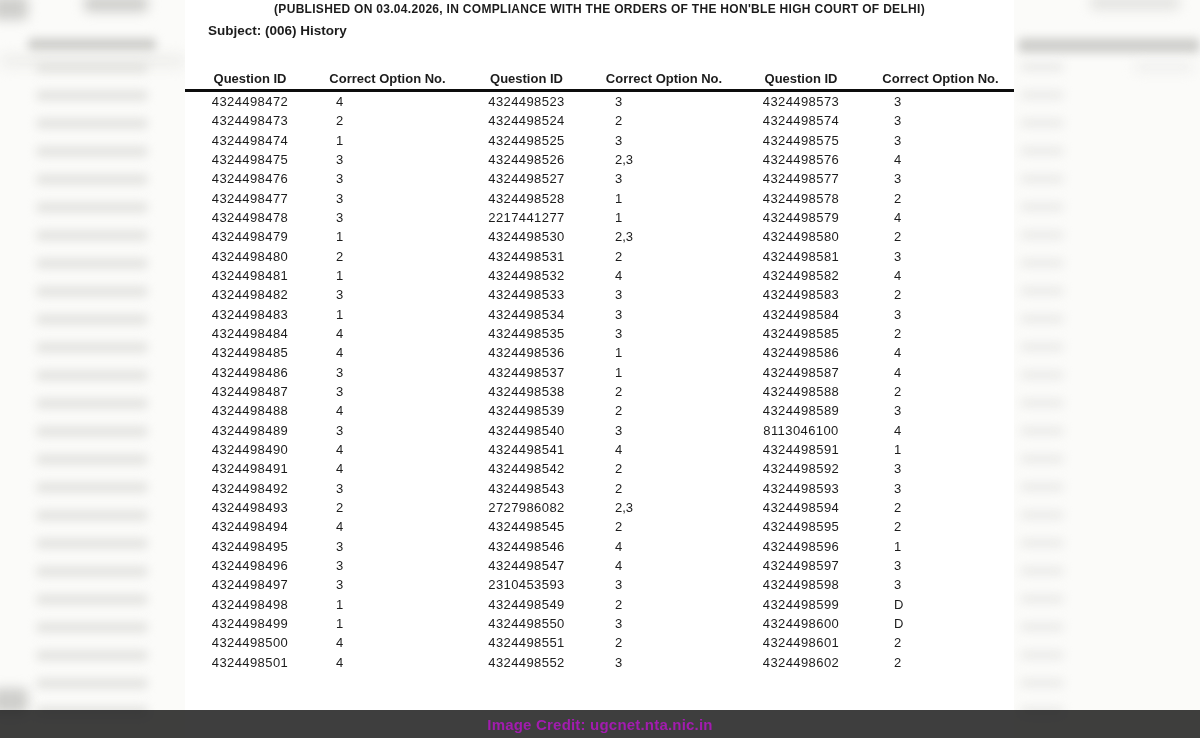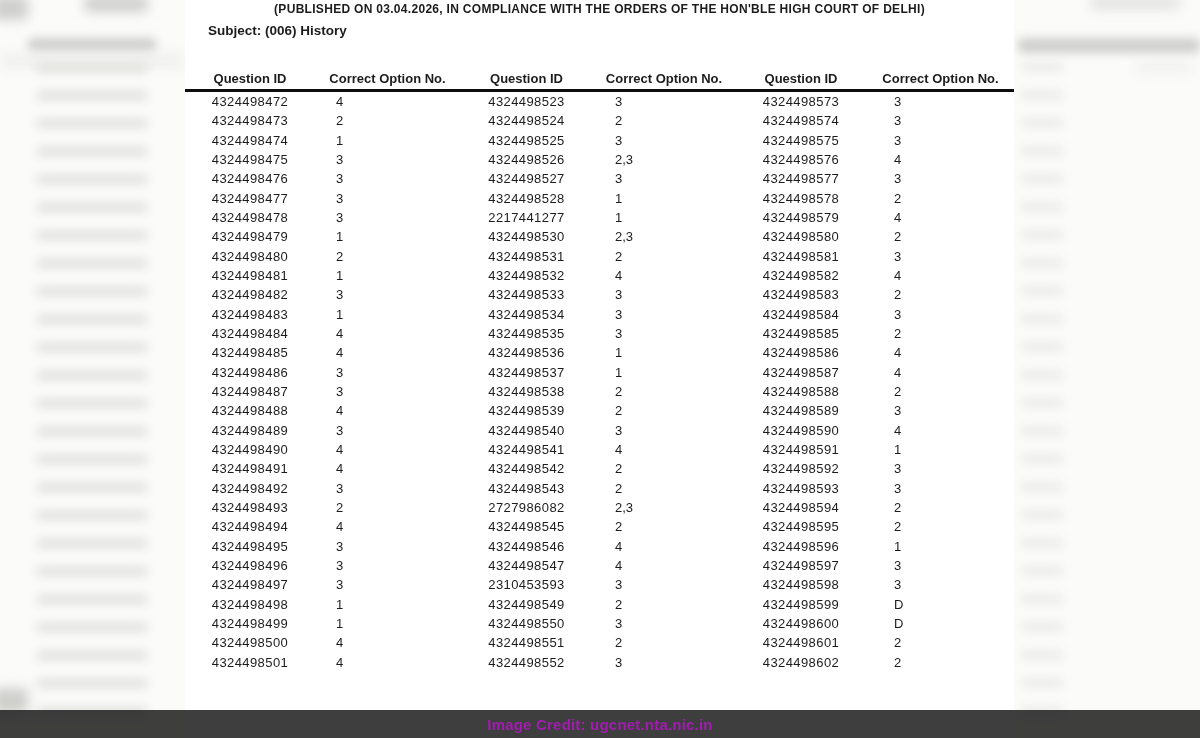--- a/index.html
+++ b/index.html
@@ -263,21 +263,21 @@
           <div class="cell-qid">4324498539</div>
           <div class="cell-opt opt2">2</div>
           <div class="cell-qid">4324498589</div>
           <div class="cell-opt opt3">3</div>
         </div>
         <div class="grid6 trow">
           <div class="cell-qid">4324498489</div>
           <div class="cell-opt opt1">3</div>
           <div class="cell-qid">4324498540</div>
           <div class="cell-opt opt2">3</div>
-          <div class="cell-qid">4324498590</div>
+          <div class="cell-qid">8113046100</div>
           <div class="cell-opt opt3">4</div>
         </div>
         <div class="grid6 trow">
           <div class="cell-qid">4324498490</div>
           <div class="cell-opt opt1">4</div>
           <div class="cell-qid">4324498541</div>
           <div class="cell-opt opt2">4</div>
           <div class="cell-qid">4324498591</div>
           <div class="cell-opt opt3">1</div>
         </div>

